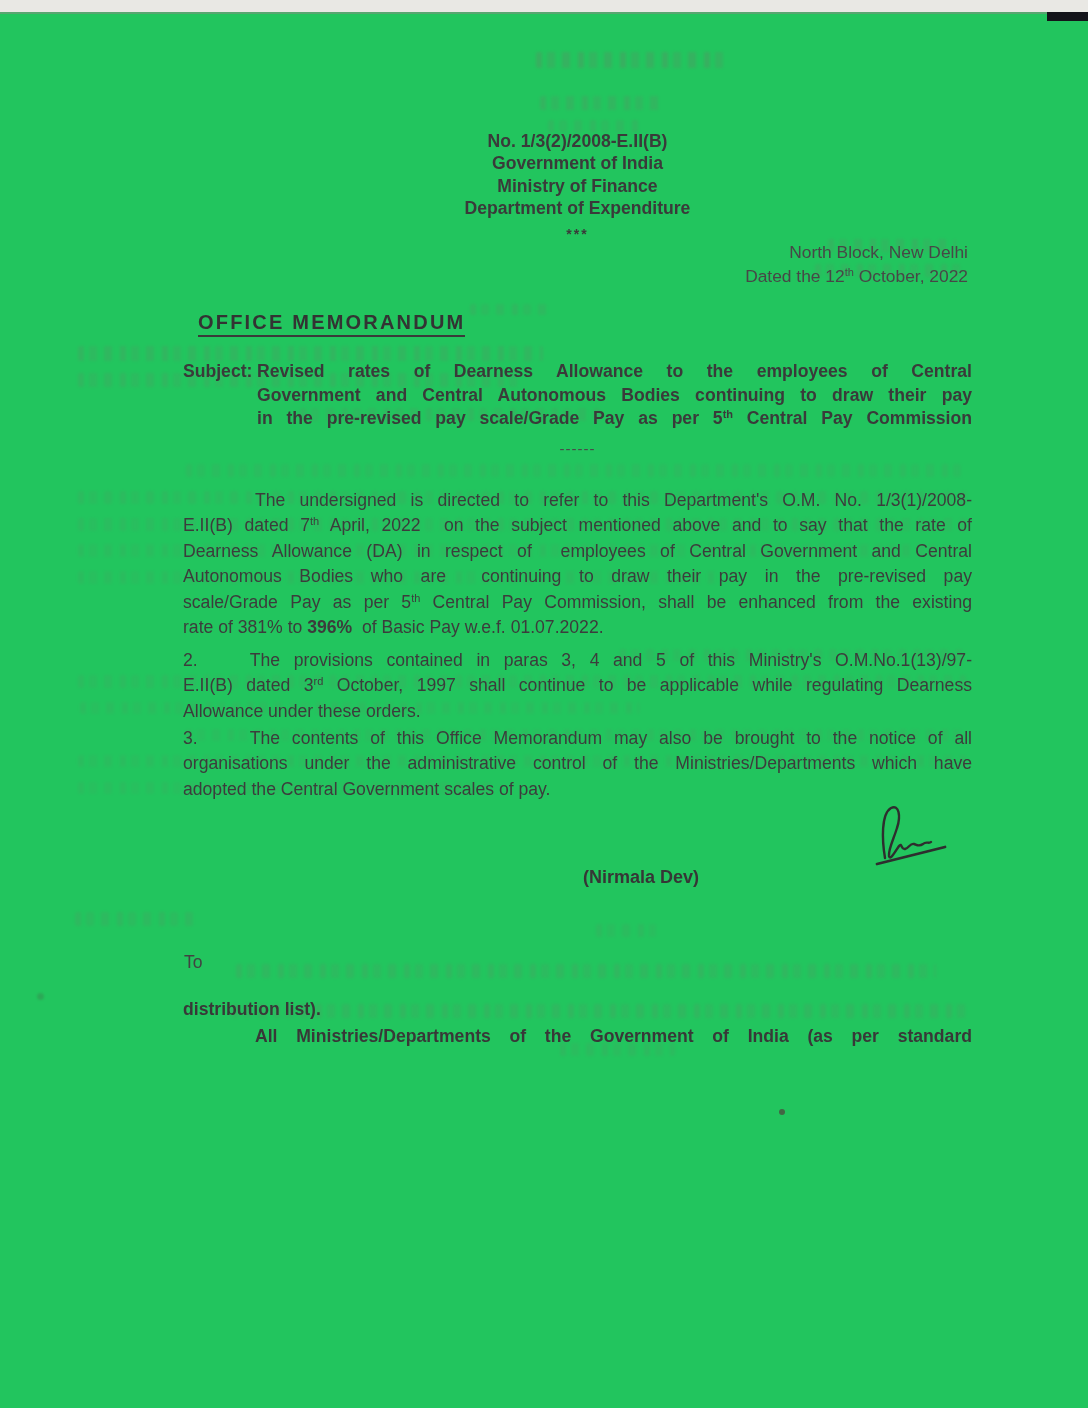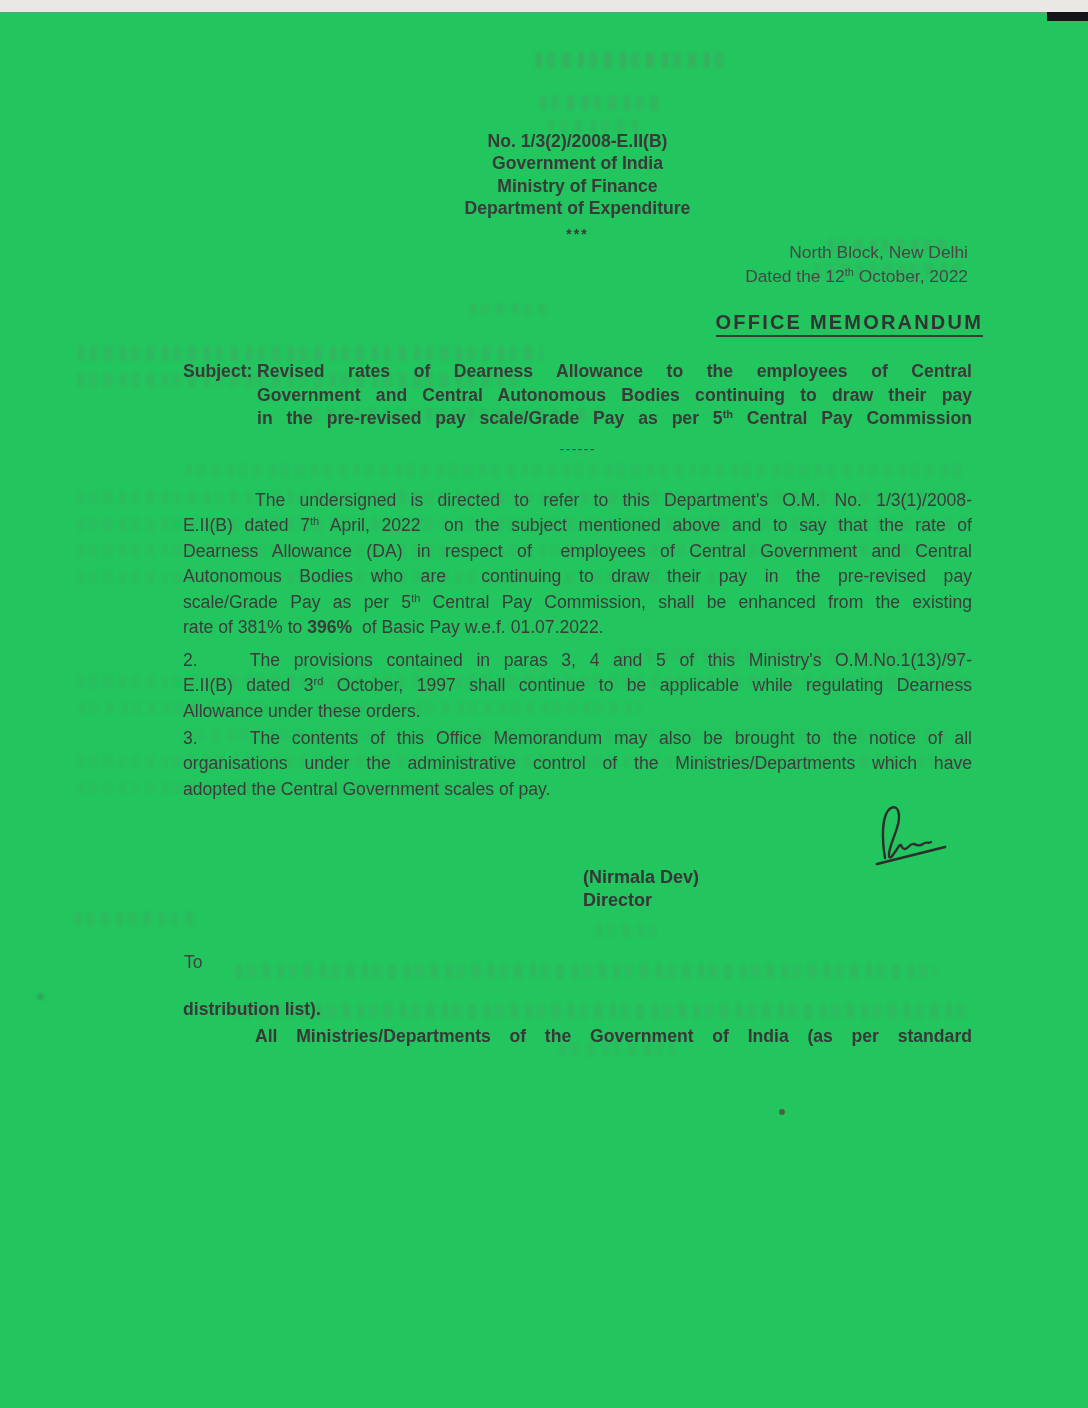--- a/index.html
+++ b/index.html
@@ -21,21 +21,21 @@
       rgba(122,112,102,.9) 0 6px, rgba(122,112,102,0) 6px 11px,
       rgba(122,112,102,.65) 11px 19px, rgba(122,112,102,0) 19px 26px,
       rgba(122,112,102,.8) 26px 34px, rgba(122,112,102,0) 34px 42px);
   }
   
   .lh { position:absolute; left:183px; top:118px; width:789px; text-align:center;
         font-weight:700; font-size:17.6px; line-height:22.4px; color:#3a3a3a; }
   .stars { font-size:14px; letter-spacing:2px; margin-top:3px; }
   .dateblock { position:absolute; left:183px; top:229px; width:785px; text-align:right;
         font-size:17.4px; line-height:23.5px; color:#474747; }
-  .omtitle { position:absolute; left:183px; top:299px; width:800px; text-align:right; }
+  .omtitle { position:absolute; left:198px; top:299px; width:800px; text-align:left; }
   .omtitle .u { font-weight:700; font-size:20px; letter-spacing:2.2px; color:#333;
         border-bottom:2.5px solid #3a3a3a; padding-bottom:2px; }
   
   .subject { position:absolute; left:183px; top:348px; width:789px; display:flex;
         font-weight:700; font-size:17.6px; line-height:23.6px; color:#3a3a3a; }
   .slabel { flex:0 0 74px; }
   .sbody { flex:1; }
   
   .ln { display:block; }
   .j { text-align:justify; text-align-last:justify; -moz-text-align-last:justify; }
@@ -142,21 +142,20 @@
     <div class="ln j">organisations under the administrative control of the Ministries/Departments which have</div>
     <div class="ln">adopted the Central Government scales of pay.</div>
   </div>
 
   <svg class="sig" viewBox="0 0 84 64" aria-hidden="true">
     <path d="M16,56 C13,38 12,12 22,6 C30,2 32,14 28,26 C25,36 19,48 20,54 C21,59 26,50 30,44 C33,40 32,48 36,47 C40,46 41,41 45,42 C48,43 50,45 54,42 C57,39 60,42 62,40"></path>
     <path d="M8,62 L76,45" style="stroke-width:2.8"></path>
   </svg>
   <div class="signer">
     <div>(Nirmala Dev)</div>
-    <div>Director</div>
   </div>
 
   <div class="tolabel">To</div>
   <div class="addressee">
     <div class="ln">distribution list).</div>
     <div class="ln j ind">All Ministries/Departments of the Government of India (as per standard</div>
   </div>
 
   <div class="speck s1"></div>
   <div class="speck s2"></div>

